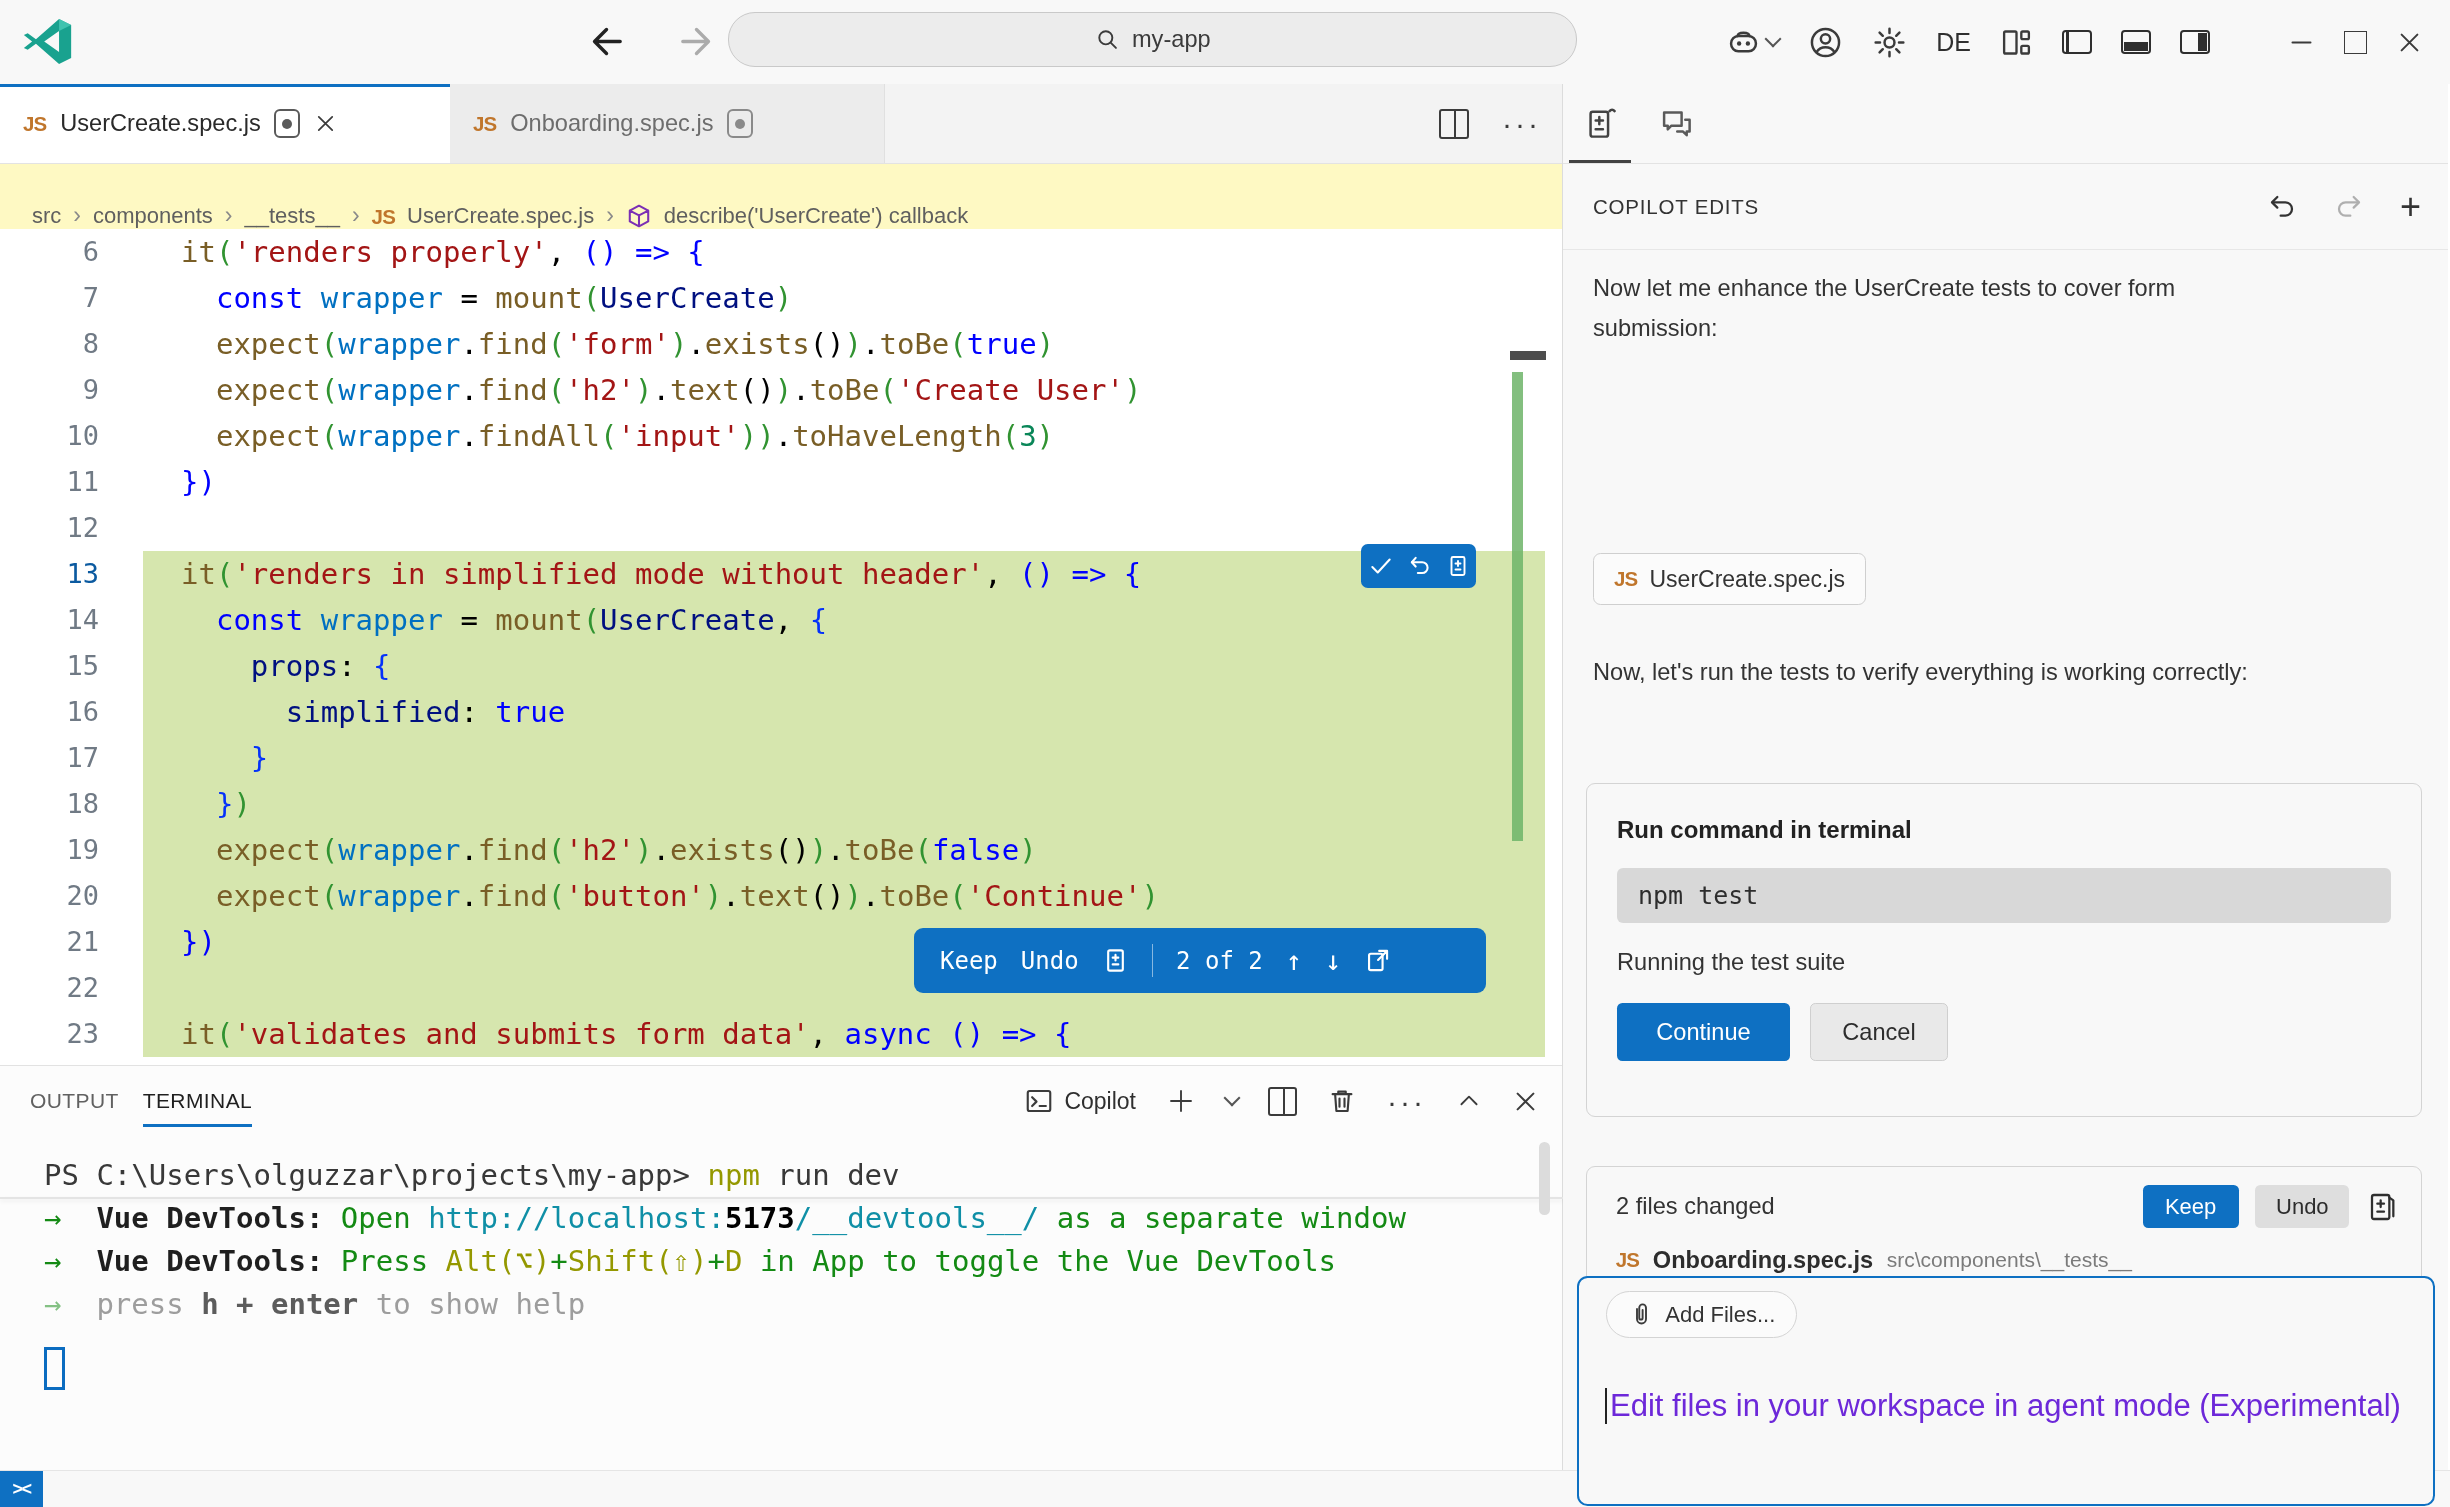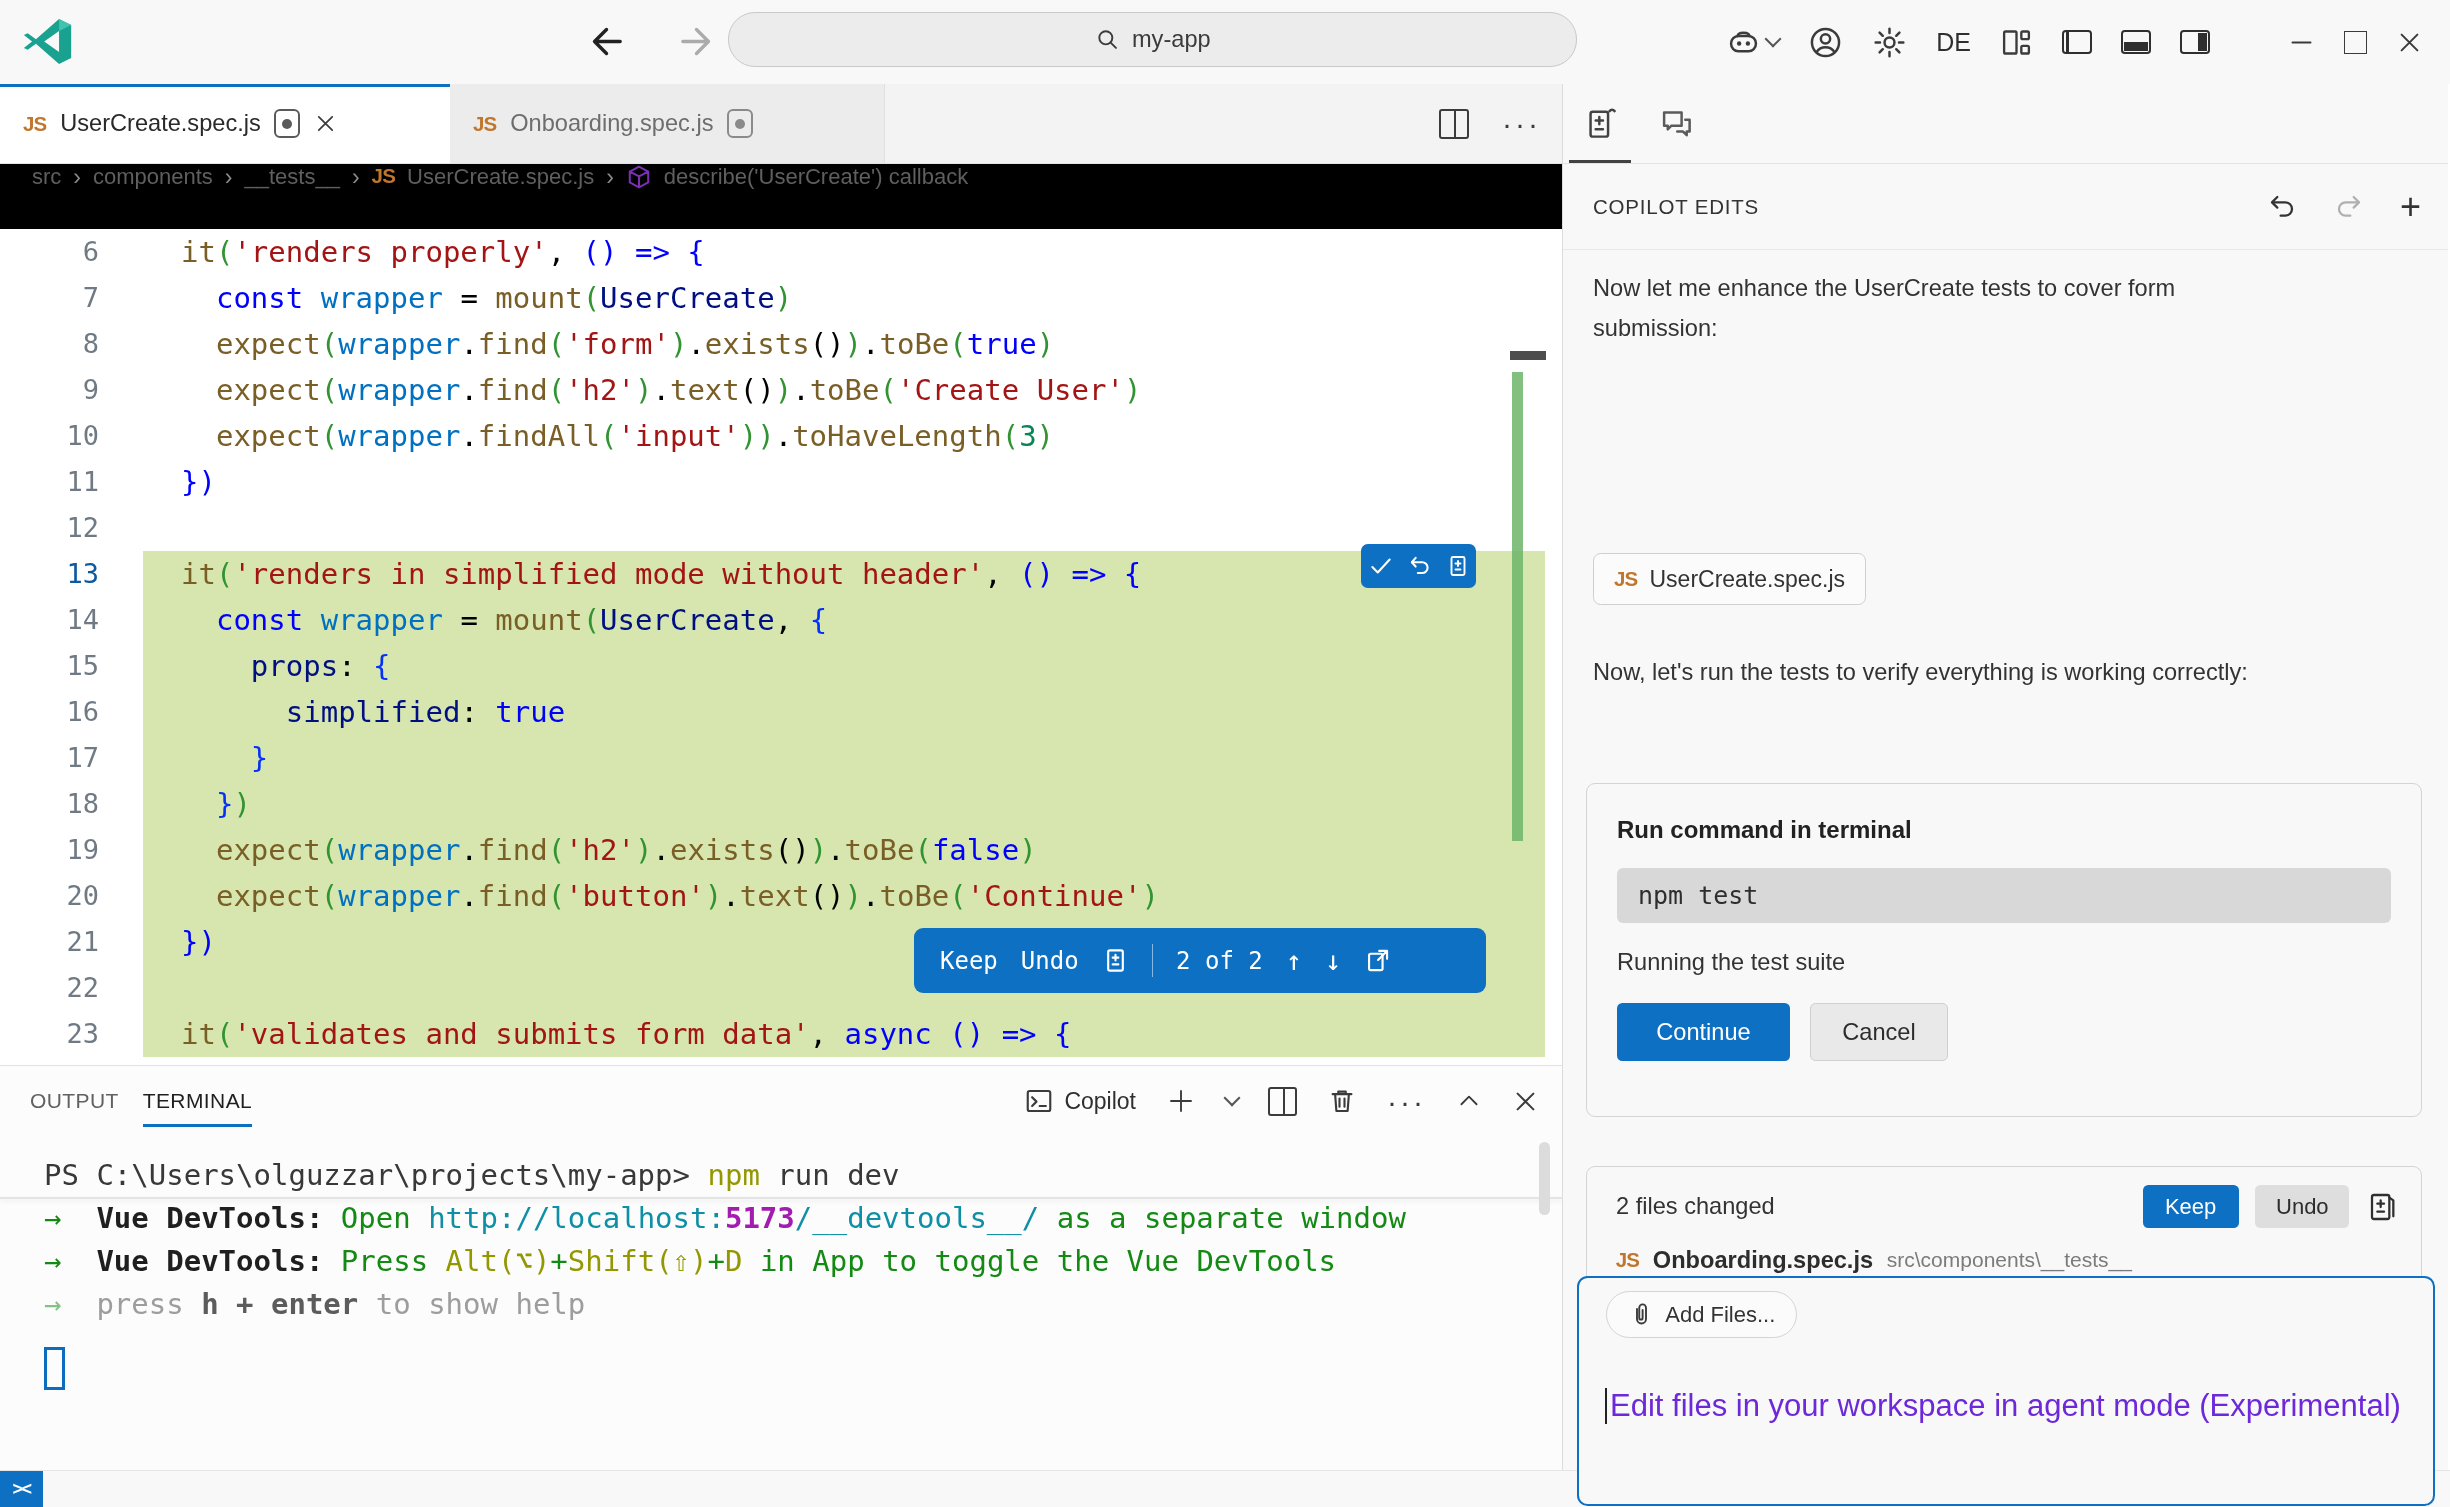--- a/index.html
+++ b/index.html
@@ -39,21 +39,21 @@
   .dirty i{width:10px;height:10px;border-radius:50%;background:#5a5a5a;display:block}
   .tab.inactive .dirty{border-color:#8a8a8a}
   .tab.inactive .dirty i{background:#8a8a8a}
   .tabx{width:23px;height:23px}
   .ed-actions{position:absolute;right:21px;top:0;height:100%;display:flex;align-items:center;gap:33px}
   .spliticon{width:30px;height:30px;border:2.3px solid #3b3b3b;border-radius:3px;position:relative}
   .spliticon:before{content:"";position:absolute;left:50%;top:0;bottom:0;width:2.3px;background:#3b3b3b}
   .dots{font-size:30px;letter-spacing:3px;color:#3b3b3b;line-height:15px}
 
   
-  .breadcrumb{height:65px;background:#000000;display:flex;align-items:flex-start;gap:12px;padding-left:32px;font-size:22px;color:#5f5f5f}
+  .breadcrumb{height:65px;background:#fef9c3;display:flex;align-items:flex-end;gap:12px;padding-left:32px;font-size:22px;color:#5f5f5f}
   .bc-sep{color:#8a8a8a;font-size:23px}
   .cube{width:26px;height:26px}
 
   
   .editor{position:relative;height:836px;background:#fff;font-family:"DejaVu Sans Mono","DejaVu Sans",monospace;font-size:29px;overflow:hidden}
   .crow{display:flex;height:46px;line-height:46px}
   .ln{width:99px;text-align:right;color:#707a85;font-size:27px;flex:none}
   .ln.act{color:#0b5aa0}
   .cd{flex:1;margin-left:44px;margin-right:16.7px;padding-left:38px;white-space:pre}
   .crow.hl .cd{background:#d6e6ae}
@@ -75,21 +75,21 @@
   .term-head{height:70px;display:flex;align-items:center;padding:0 30px;gap:24px;position:relative}
   .ttab{font-size:21px;letter-spacing:0.4px;color:#616161;height:100%;display:flex;align-items:center;position:relative}
   .ttab.active{color:#1f1f1f}
   .ttab.active:after{content:"";position:absolute;left:0;right:0;bottom:9px;height:3px;background:#0e70c2}
   .term-actions{position:absolute;right:23px;top:0;height:100%;display:flex;align-items:center;gap:30px;font-size:23px;color:#2f2f2f}
   .term-profile{display:flex;align-items:center;gap:10.6px;font-size:23px}
   .term-body{padding-left:44px;font-family:"DejaVu Sans Mono","DejaVu Sans",monospace;font-size:29px;position:relative}
   .trow{height:43px;line-height:43px;white-space:pre}
   .tsep{position:absolute;left:0;width:1563px;height:2.3px;background:#e4e4e4;box-shadow:0 2.3px 4.6px rgba(0,0,0,.08)}
   .tk-tp{color:#383838}.tk-ty{color:#949800}.tk-tg{color:#148a14}.tk-tb{color:#1f1f1f;font-weight:bold}
-  .tk-tc{color:#0f8fa6}.tk-tcb{color:#a21caf;font-weight:bold}.tk-to{color:#949800}
+  .tk-tc{color:#0f8fa6}.tk-tcb{color:#000000;font-weight:bold}.tk-to{color:#949800}
   .tk-tga{color:#84c184}.tk-tdim{color:#9d9d9d}.tk-tdimb{color:#5c5c5c;font-weight:bold}
   .tcursor{margin-top:21px;margin-left:0;width:21px;height:43px;border:3.8px solid #0b6cc0}
   .tscroll{position:absolute;right:12px;top:76px;width:10.6px;height:73px;background:#dcdcdc;border-radius:5.3px}
 
   
   .copilot-panel{width:885px;background:#f8f8f8;position:relative;font-size:23.6px;color:#3b3b3b}
   .cp-tabs{height:80px;border-bottom:1.5px solid #e3e3e3;display:flex;align-items:center;gap:40px;padding-left:21px;position:relative}
   .cp-tabs .underline{position:absolute;left:6px;bottom:0;width:62px;height:3px;background:#424242}
   .cp-head{height:86px;border-bottom:1.5px solid #e7e7e7;display:flex;align-items:center;padding:0 30px;position:relative}
   .cp-title{font-size:20.5px;letter-spacing:0.8px;color:#333}

